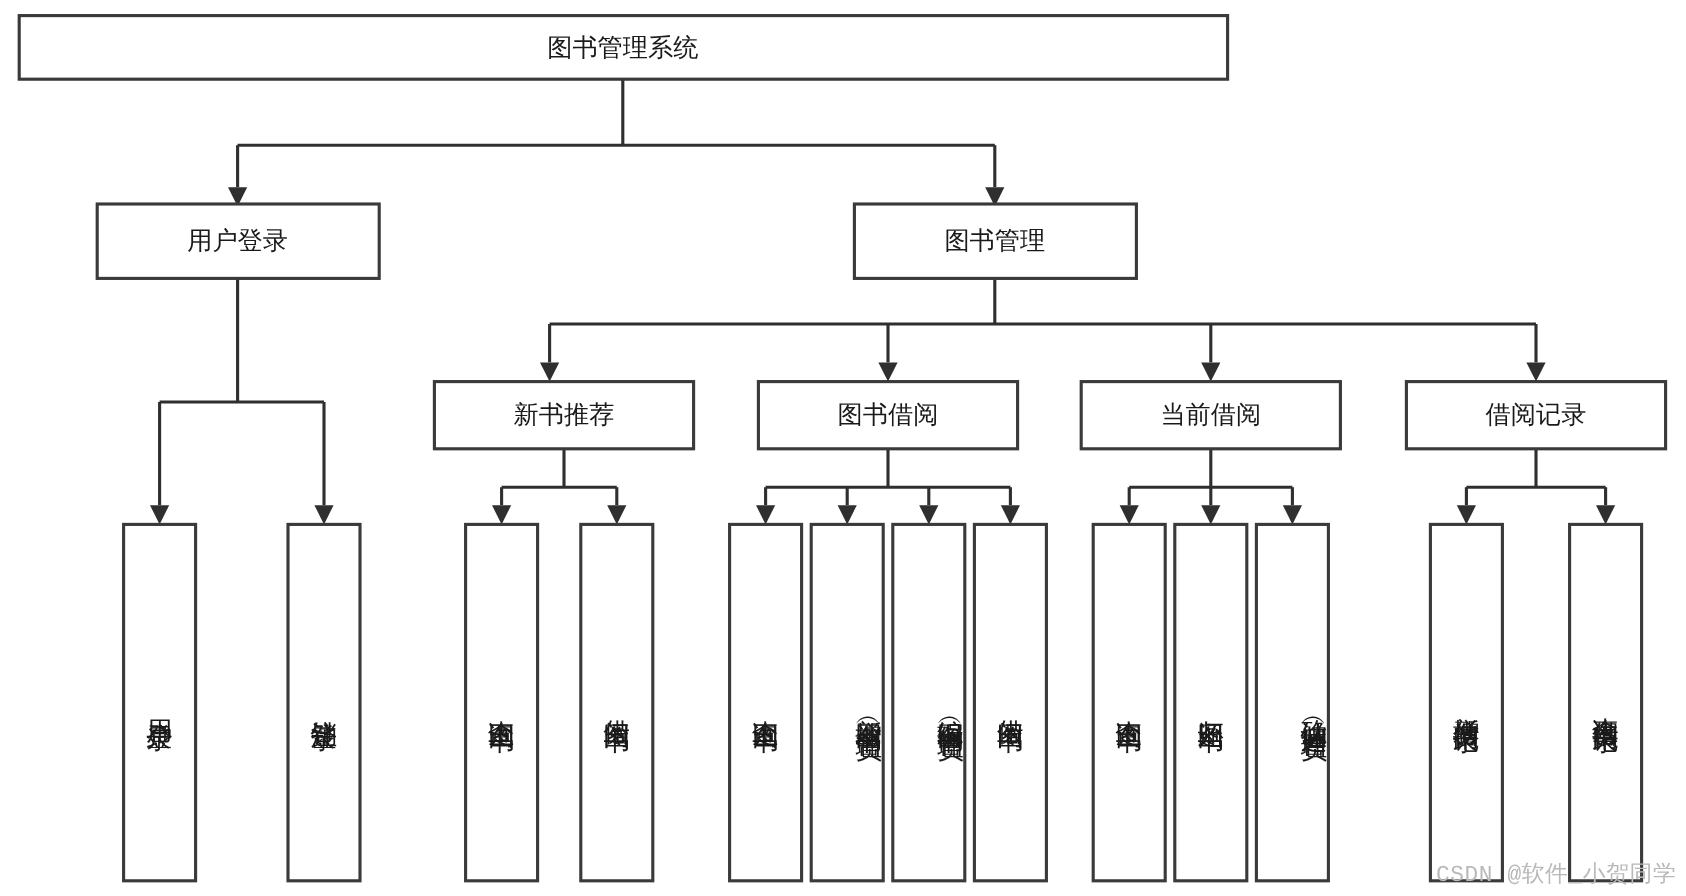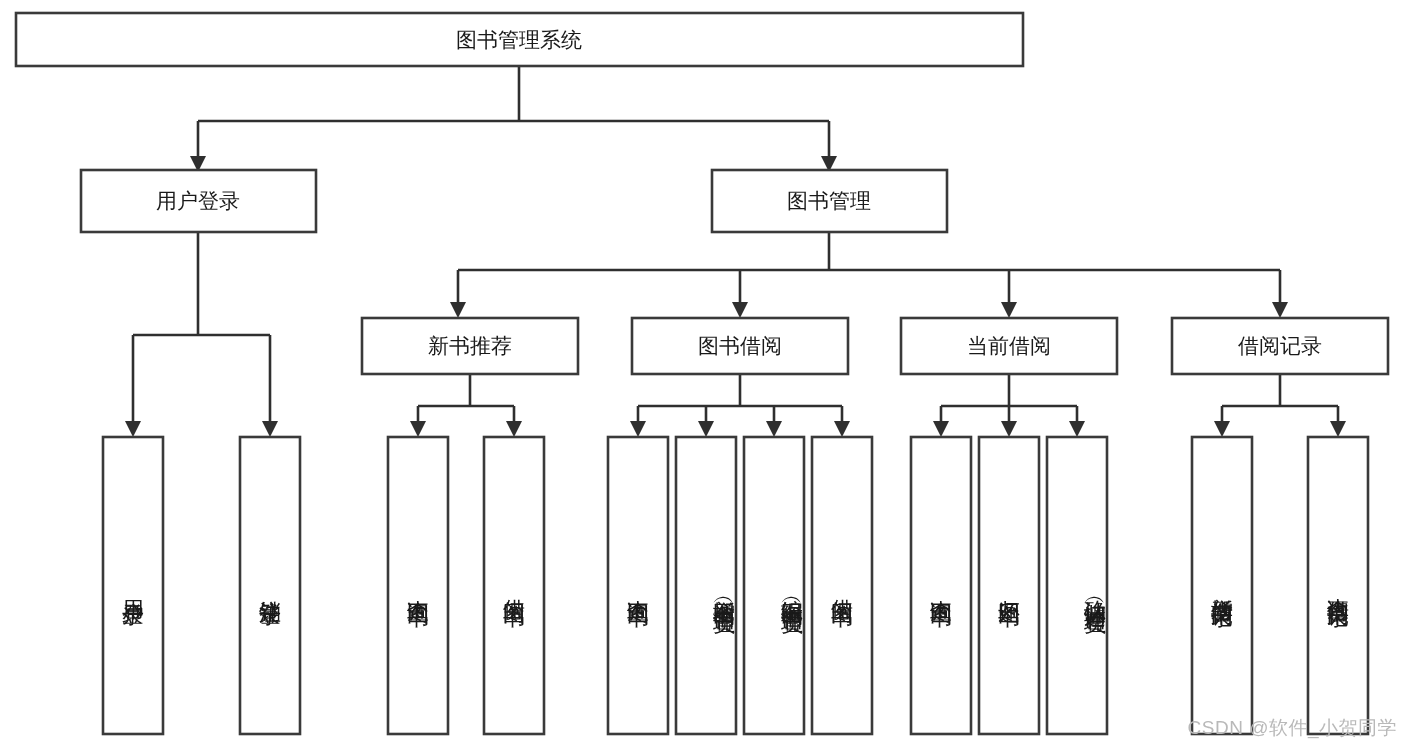--- a/index.html
+++ b/index.html
@@ -62,21 +62,21 @@
     align-items: center;
     justify-content: center;
     text-align: center;
     white-space: nowrap;
     user-select: none;
   }
   .watermark {
     position: absolute;
     right: 8px;
     bottom: 6px;
-    font-family: Liberation Sans, sans-serif;
+    font-family: Liberation Mono, monospace;
     font-size: 19px;
     color: #b9b9b9;
     letter-spacing: 0.5px;
     white-space: nowrap;
   }
 </style>
 </head>
 <body>
 
 <div id="diagram-root">

